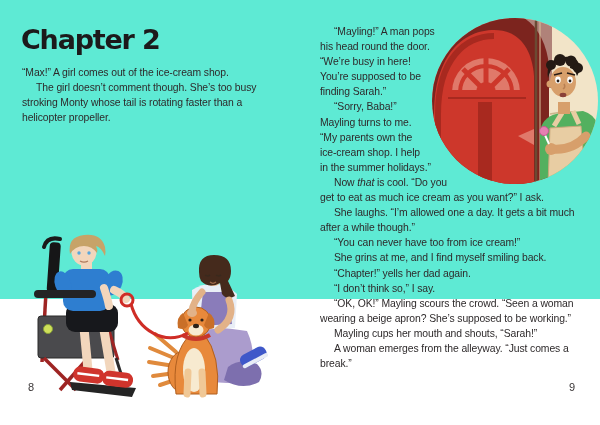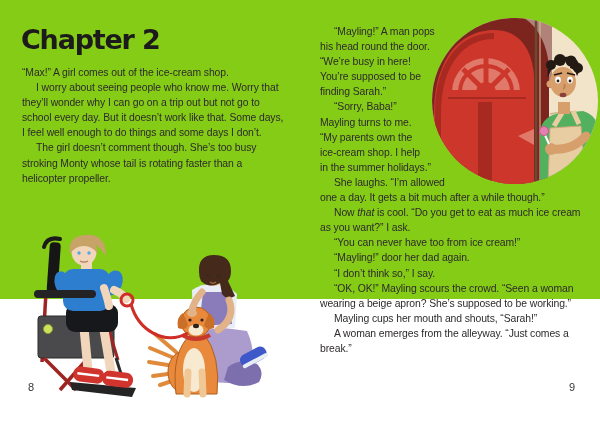--- a/index.html
+++ b/index.html
@@ -1,18 +1,18 @@
 <!DOCTYPE html>
 <html><head>
 <meta charset="utf-8">
 <style>
   html,body{margin:0;padding:0;}
   body{width:600px;height:425px;background:#ffffff;overflow:hidden;
        font-family:"Liberation Sans", sans-serif;color:#2e2a2b;}
-  .spread{position:relative;width:600px;height:299px;background:#84cc16;}
+  .spread{position:relative;width:600px;height:299px;background:#5eead4;}
 
   
   .left-text{position:absolute;left:22px;top:24px;width:262px;}
   .chapter-title{font-family:"DejaVu Sans", sans-serif;font-weight:800;
        font-size:27px;letter-spacing:-1.2px;color:#1c1a1b;margin:0 0 10px -1px;}
   p.body{margin:0;font-size:10.4px;line-height:15.1px;letter-spacing:-0.1px;text-indent:14px;}
   p.body.first{text-indent:0;margin-top:8px;}
   .left-illus{position:absolute;left:26px;top:230px;width:265px;height:172px;}
   .pagenum{position:absolute;top:381px;font-size:11px;color:#3a3637;}
   .pagenum.left{left:28px;}
@@ -25,21 +25,20 @@
   .circle-illus svg{display:block;width:166px;height:166px;}
 </style>
 </head>
 <body>
 
 <div class="spread">
 
   <div class="left-text">
     <h1 class="chapter-title">Chapter 2</h1>
     <p class="body first">“Max!” A girl comes out of the ice-cream shop.</p>
-    <p class="body">I worry about seeing people who know me. Worry that they’ll wonder why I can go on a trip out but not go to school every day. But it doesn’t work like that. Some days, I feel well enough to do things and some days I don’t.</p>
     <p class="body">The girl doesn’t comment though. She’s too busy stroking Monty whose tail is rotating faster than a helicopter propeller.</p>
   </div>
 
   <div class="left-illus">
     <svg viewBox="0 0 265 172" width="265" height="172" aria-hidden="true">
 
       <g>
         <path d="M34,9 q-13,-3 -16,8" stroke="#1a1a1a" stroke-width="4" fill="none" stroke-linecap="round"></path>
         <rect x="24" y="12" width="11" height="50" rx="4" fill="#161617" transform="rotate(4 24 12)"></rect>
         <line x1="20" y1="62" x2="16" y2="132" stroke="#9e2423" stroke-width="3.5"></line>
@@ -189,24 +188,25 @@
             <ellipse cx="138" cy="62" rx="2.8" ry="3.4" fill="#ffffff"></ellipse>
             <circle cx="138" cy="63" r="1.4" fill="#241a14"></circle>
             <path d="M132,66 q2,3 -1,5" stroke="#b97f52" stroke-width="1.5" fill="none"></path>
             <ellipse cx="131" cy="77" rx="3.4" ry="2.2" fill="#8a4038"></ellipse>
           </g>
         </g>
       </svg>
     </div>
     <p class="body">“Mayling!” A man pops his head round the door. “We’re busy in here! You’re supposed to be finding Sarah.”</p>
     <p class="body">“Sorry, Baba!” Mayling turns to me. “My parents own the ice-cream shop. I help in the summer holidays.”</p>
+    <p class="body"><span>Now </span><i>that</i><span> is cool. “Do you get to eat as much ice cream as you want?” I ask.</span></p>
     <p class="body">She laughs. “I’m allowed one a day. It gets a bit much after a while though.”</p>
-    <p class="body"><span>Now </span><i>that</i><span> is cool. “Do you get to eat as much ice cream as you want?” I ask.</span></p>
     <p class="body">“You can never have too from ice cream!”</p>
-    <p class="body">“Mayling!” door her dad again.</p>
+    <p class="body">She grins at me, and I find myself smiling back.</p>
+    <p class="body">“Chapter!” yells her dad again.</p>
     <p class="body">“I don’t think so,” I say.</p>
     <p class="body">“OK, OK!” Mayling scours the crowd. “Seen a woman wearing a beige apron? She’s supposed to be working.”</p>
     <p class="body">Mayling cups her mouth and shouts, “Sarah!”</p>
     <p class="body">A woman emerges from the alleyway. “Just comes a break.”</p>
   </div>
 
   <span class="pagenum right">9</span>
 
 </div>
 

